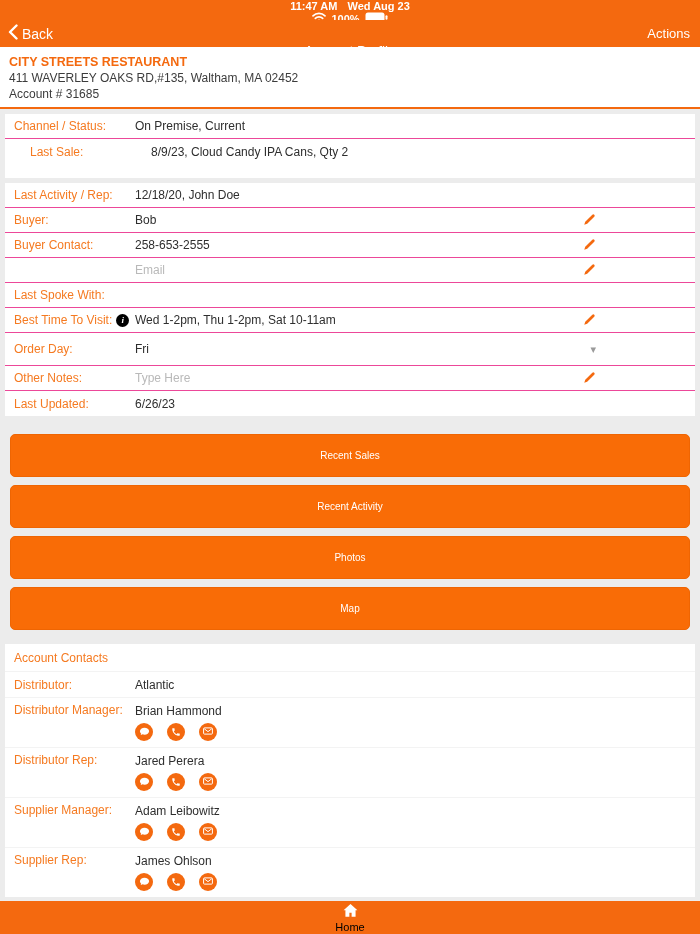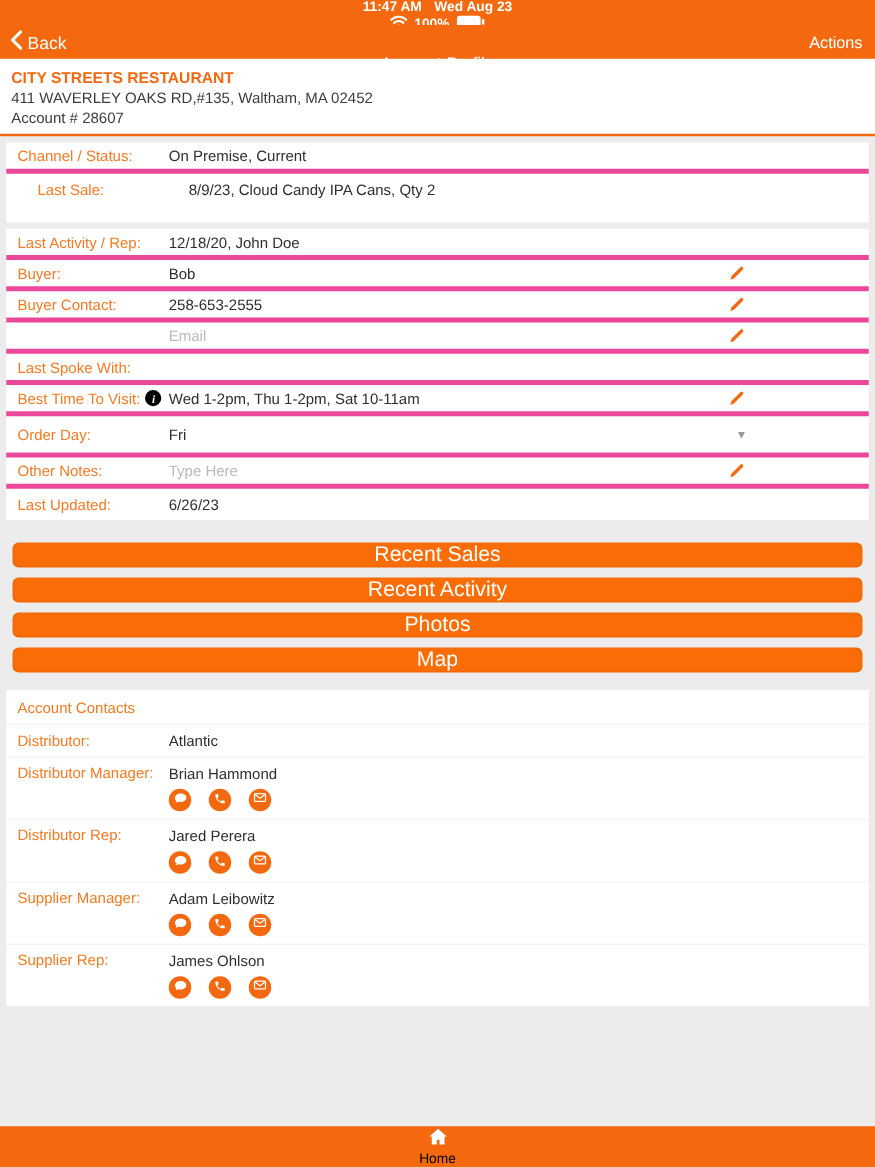--- a/index.html
+++ b/index.html
@@ -22,37 +22,37 @@
 
   
   .acct-header { background:#fff; padding:7px 9px 5px 9px; border-bottom:2px solid #F4690F; }
   .acct-name { color:#F4690F; font-weight:bold; font-size:12.5px; line-height:16px; }
   .acct-addr, .acct-num { color:#3c3c3c; font-size:12px; line-height:16px; }
 
   
   .sheet { background:#fff; margin:0 5px; }
   .gap4 { height:5px; }
   .row { position:relative; display:flex; align-items:center; min-height:25px;
-    border-bottom:4px solid #ec4899; padding-left:9px; }
+    border-bottom:1px solid #ec4899; padding-left:9px; }
   .row:last-child { border-bottom:none; }
   .row.tall { min-height:39px; align-items:flex-start; padding-top:6px;margin-left:16px; }
   .row.med { min-height:33px; }
   .lbl { width:121px; flex:none; color:#F57A21; font-size:12px; display:flex; align-items:center; gap:4px; }
   .val { color:#2e2e2e; font-size:12px; }
   .ph { color:#b9b9b9; font-size:12px; }
   .edit-btn { position:absolute; right:99px; top:50%; transform:translateY(-50%); width:14px; height:14px; cursor:pointer; }
   .caret { position:absolute; right:99px; top:50%; transform:translateY(-50%); color:#9a9a9a; font-size:11px; cursor:pointer; }
   .info-dot { width:13px; height:13px; border-radius:50%; background:#000; color:#fff;
     font-size:9px; font-weight:bold; display:inline-flex; align-items:center; justify-content:center;
     font-family:"Liberation Serif", serif; font-style:italic; cursor:pointer; flex:none; }
 
   
   .btn-stack { margin:18px 10px 0 10px; }
-  .big-btn { height:20px; background:#F96C06; border:1px solid #ef6502; border-radius:5px; color:#fff;
-    font-size:17px; display:flex; align-items:center; justify-content:center; margin-bottom:8px; cursor:pointer; }
+  .big-btn { height:43px; background:#F96C06; border:1px solid #ef6502; border-radius:5px; color:#fff;
+    font-size:10px; display:flex; align-items:center; justify-content:center; margin-bottom:8px; cursor:pointer; }
 
   
   .contacts { margin:14px 5px 0 5px; background:#fff; }
   .c-head { color:#F57A21; font-size:12px; padding:7px 0 6px 9px; border-bottom:1px solid #f3f3f3; }
   .c-row { display:flex; align-items:center; min-height:26px; border-bottom:1px solid #f3f3f3; padding-left:9px; }
   .p-row { display:flex; align-items:flex-start; padding:5px 0 6px 9px; border-bottom:1px solid #f3f3f3; }
   .p-row:last-child { border-bottom:none; }
   .p-right { display:flex; flex-direction:column; }
   .p-name { color:#2e2e2e; font-size:12px; line-height:16px; }
   .icon-row { display:flex; gap:14px; margin-top:4px; }
@@ -101,21 +101,21 @@
       </span>
       <span>Back</span>
     </div>
     <div class="nav-title">Account Profile</div>
     <div class="nav-actions">Actions</div>
   </div>
 
   <div class="acct-header">
     <div class="acct-name">CITY STREETS RESTAURANT</div>
     <div class="acct-addr">411 WAVERLEY OAKS RD,#135, Waltham, MA 02452</div>
-    <div class="acct-num">Account # 28607</div>
+    <div class="acct-num">Account # 31685</div>
   </div>
 
   <div class="gap4"></div>
 
   <div class="sheet">
     <div class="row">
       <span class="lbl">Channel / Status:</span>
       <span class="val">On Premise, Current</span>
     </div>
     <div class="row tall">

